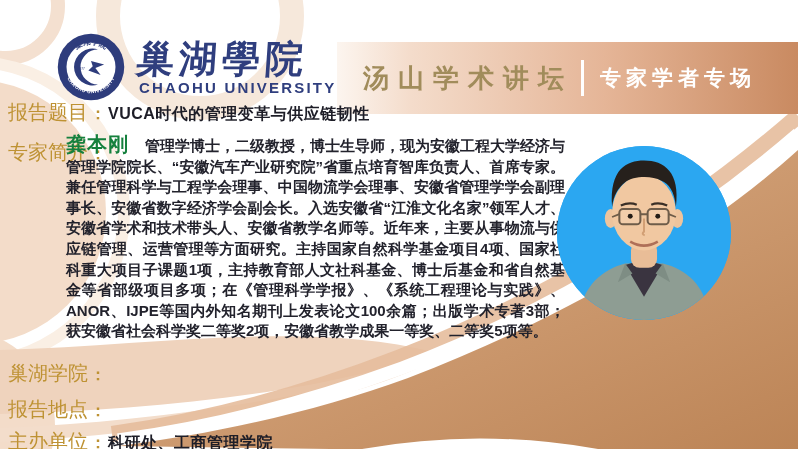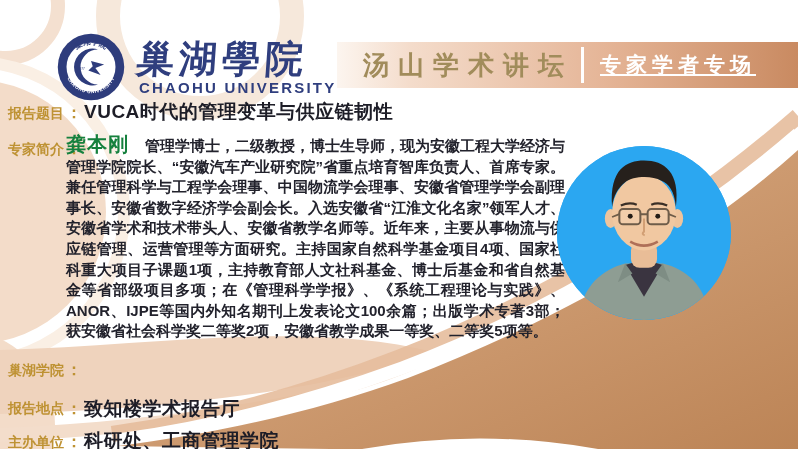--- a/index.html
+++ b/index.html
@@ -15,49 +15,49 @@
     position:absolute;left:136px;top:34px;z-index:3;
     font-family:"Liberation Serif","DejaVu Serif",serif;
     font-size:38px;font-weight:bold;color:#2F3E7E;letter-spacing:5px;
     transform:skewX(-4deg);white-space:nowrap;
   }
   .uni-en{
     position:absolute;left:139px;top:79px;z-index:3;
     font-size:15px;font-weight:bold;color:#2F3E7E;letter-spacing:2.2px;white-space:nowrap;
   }
   .banner{
-    position:absolute;left:337px;top:42px;width:461px;height:46px;z-index:2;
+    position:absolute;left:337px;top:42px;width:461px;height:72px;z-index:2;
     background:linear-gradient(90deg,#FCF5EF 0%,#F4DCCB 16%,#E5B597 58%,#C98A61 100%);
     display:flex;align-items:center;
   }
   .banner-series{
     margin-left:26px;font-size:26px;font-weight:bold;color:#A18C5B;
     letter-spacing:9px;white-space:nowrap;
   }
   .banner-divider{width:3px;height:36px;background:#ffffff;margin:0 16px 0 8px;}
   .banner-session{
     font-family:"Liberation Serif","DejaVu Serif",serif;
-    font-size:21px;font-weight:bold;color:#ffffff;letter-spacing:5px;white-space:nowrap;text-decoration:underline;
+    font-size:21px;font-weight:bold;color:#ffffff;letter-spacing:5px;white-space:nowrap;
   }
   .row{position:absolute;left:8px;display:flex;align-items:baseline;z-index:2;white-space:nowrap;}
-  .row .lbl{font-size:14px;font-weight:bold;color:#BE9233;}
+  .row .lbl{font-size:20px;font-weight:normal;color:#BE9233;}
   .row .colon{font-size:16px;font-weight:bold;color:#BE9233;margin:0 2px;}
-  .row .val{font-size:19px;font-weight:800;color:#1D1D27;letter-spacing:.5px;}
+  .row .val{font-size:16px;font-weight:800;color:#1D1D27;letter-spacing:.5px;}
 
   .title-row{top:99px;}
   .bio-label-row{top:139px;}
   .bio{
     position:absolute;left:66px;top:134px;width:499px;z-index:2;
     font-size:15px;font-weight:600;color:#22222C;line-height:20.6px;
     text-align:justify;margin:0;
   }
   .bio .speaker-name{font-size:20px;font-weight:900;color:#15803d;letter-spacing:1px;margin-right:16px;}
 
   .time-row{top:360px;}
-  .place-row{top:396px;align-items:center;}
+  .place-row{top:396px;}
   .host-row{top:428px;}
 
   
   .photo{
     position:absolute;left:557px;top:146px;width:174px;height:174px;border-radius:50%;
     overflow:hidden;z-index:3;background:#2BA7F1;
   }
   .photo svg{display:block;width:100%;height:100%;}
 </style>
 </head>
@@ -167,21 +167,20 @@
     </svg>
   </div>
 
   <div class="row time-row">
     <span class="lbl">巢湖学院</span>
     <span class="colon">：</span>
   </div>
   <div class="row place-row">
     <span class="lbl">报告地点</span>
     <span class="colon">：</span>
-    <span class="val">致知楼学术报告厅</span>
   </div>
   <div class="row host-row">
     <span class="lbl">主办单位</span>
     <span class="colon">：</span>
     <span class="val">科研处、工商管理学院</span>
   </div>
 
 </div>
 
 </body></html>

